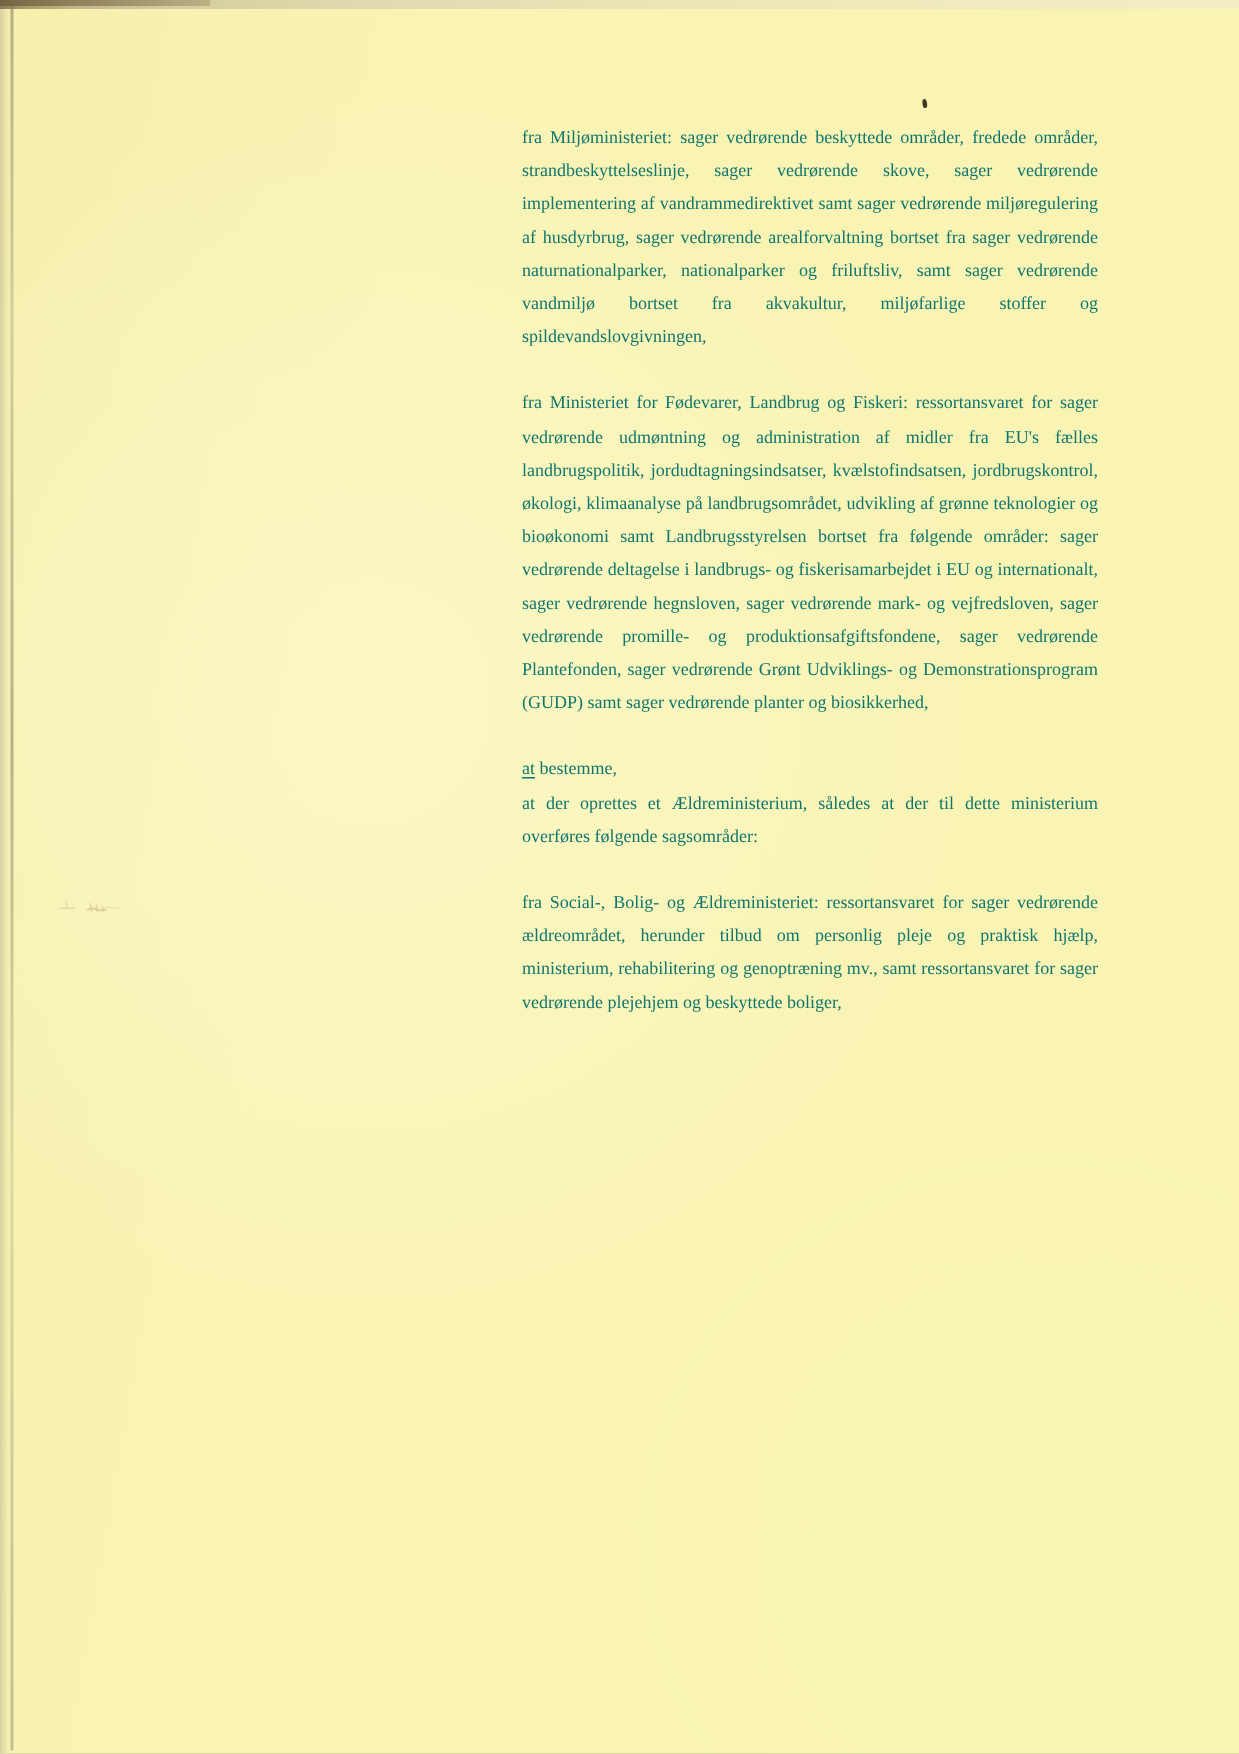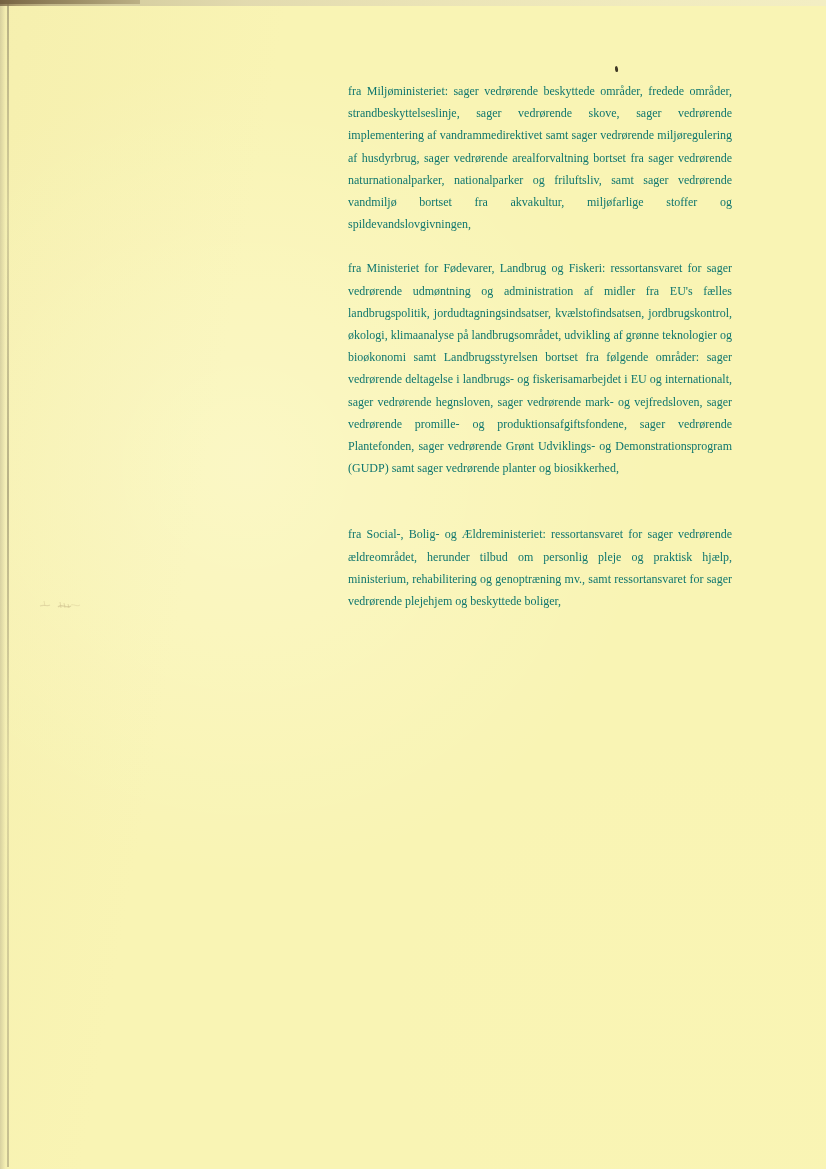--- a/index.html
+++ b/index.html
@@ -123,20 +123,24 @@
       <path d="M33 11 C36 10, 39 13, 42 11" stroke="#a2875e" stroke-width="1" fill="none" opacity=".45"></path>
     </svg>
   </div>
 
   <div class="text-col">
 
     <p class="para">fra Miljøministeriet: sager vedrørende beskyttede områder, fredede områder, strandbeskyttelseslinje, sager vedrørende skove, sager vedrørende implementering af vandrammedirektivet samt sager vedrørende miljøregulering af husdyrbrug, sager vedrørende arealforvaltning bortset fra sager vedrørende naturnationalparker, nationalparker og friluftsliv, samt sager vedrørende vandmiljø bortset fra akvakultur, miljøfarlige stoffer og spildevandslovgivningen,</p>
 
     <p class="para">fra Ministeriet for Fødevarer, Landbrug og Fiskeri: ressortansvaret for sager vedrørende udmøntning og administration af midler fra EU's fælles landbrugspolitik, jordudtagningsindsatser, kvælstofindsatsen, jordbrugskontrol, økologi, klimaanalyse på landbrugsområdet, udvikling af grønne teknologier og bioøkonomi samt Landbrugsstyrelsen bortset fra følgende områder: sager vedrørende deltagelse i landbrugs- og fiskerisamarbejdet i EU og internationalt, sager vedrørende hegnsloven, sager vedrørende mark- og vejfredsloven, sager vedrørende promille- og produktionsafgiftsfondene, sager vedrørende Plantefonden, sager vedrørende Grønt Udviklings- og Demonstrationsprogram (GUDP) samt sager vedrørende planter og biosikkerhed,</p>
 
+    <div class="para tight">
+      <div class="lineblock left-align"><span class="u">at</span><span> bestemme,</span></div>
+      <div class="lineblock left-align">at der oprettes et Ældreministerium, således at der til dette ministerium overføres følgende sagsområder:</div>
+    </div>
 
     <div style="height:22px"></div>
 
     <p class="para">fra Social-, Bolig- og Ældreministeriet: ressortansvaret for sager vedrørende ældreområdet, herunder tilbud om personlig pleje og praktisk hjælp, ministerium, rehabilitering og genoptræning mv., samt ressortansvaret for sager vedrørende plejehjem og beskyttede boliger,</p>
 
   </div>
 
   <div class="ink-speck"></div>
 
 </div>

